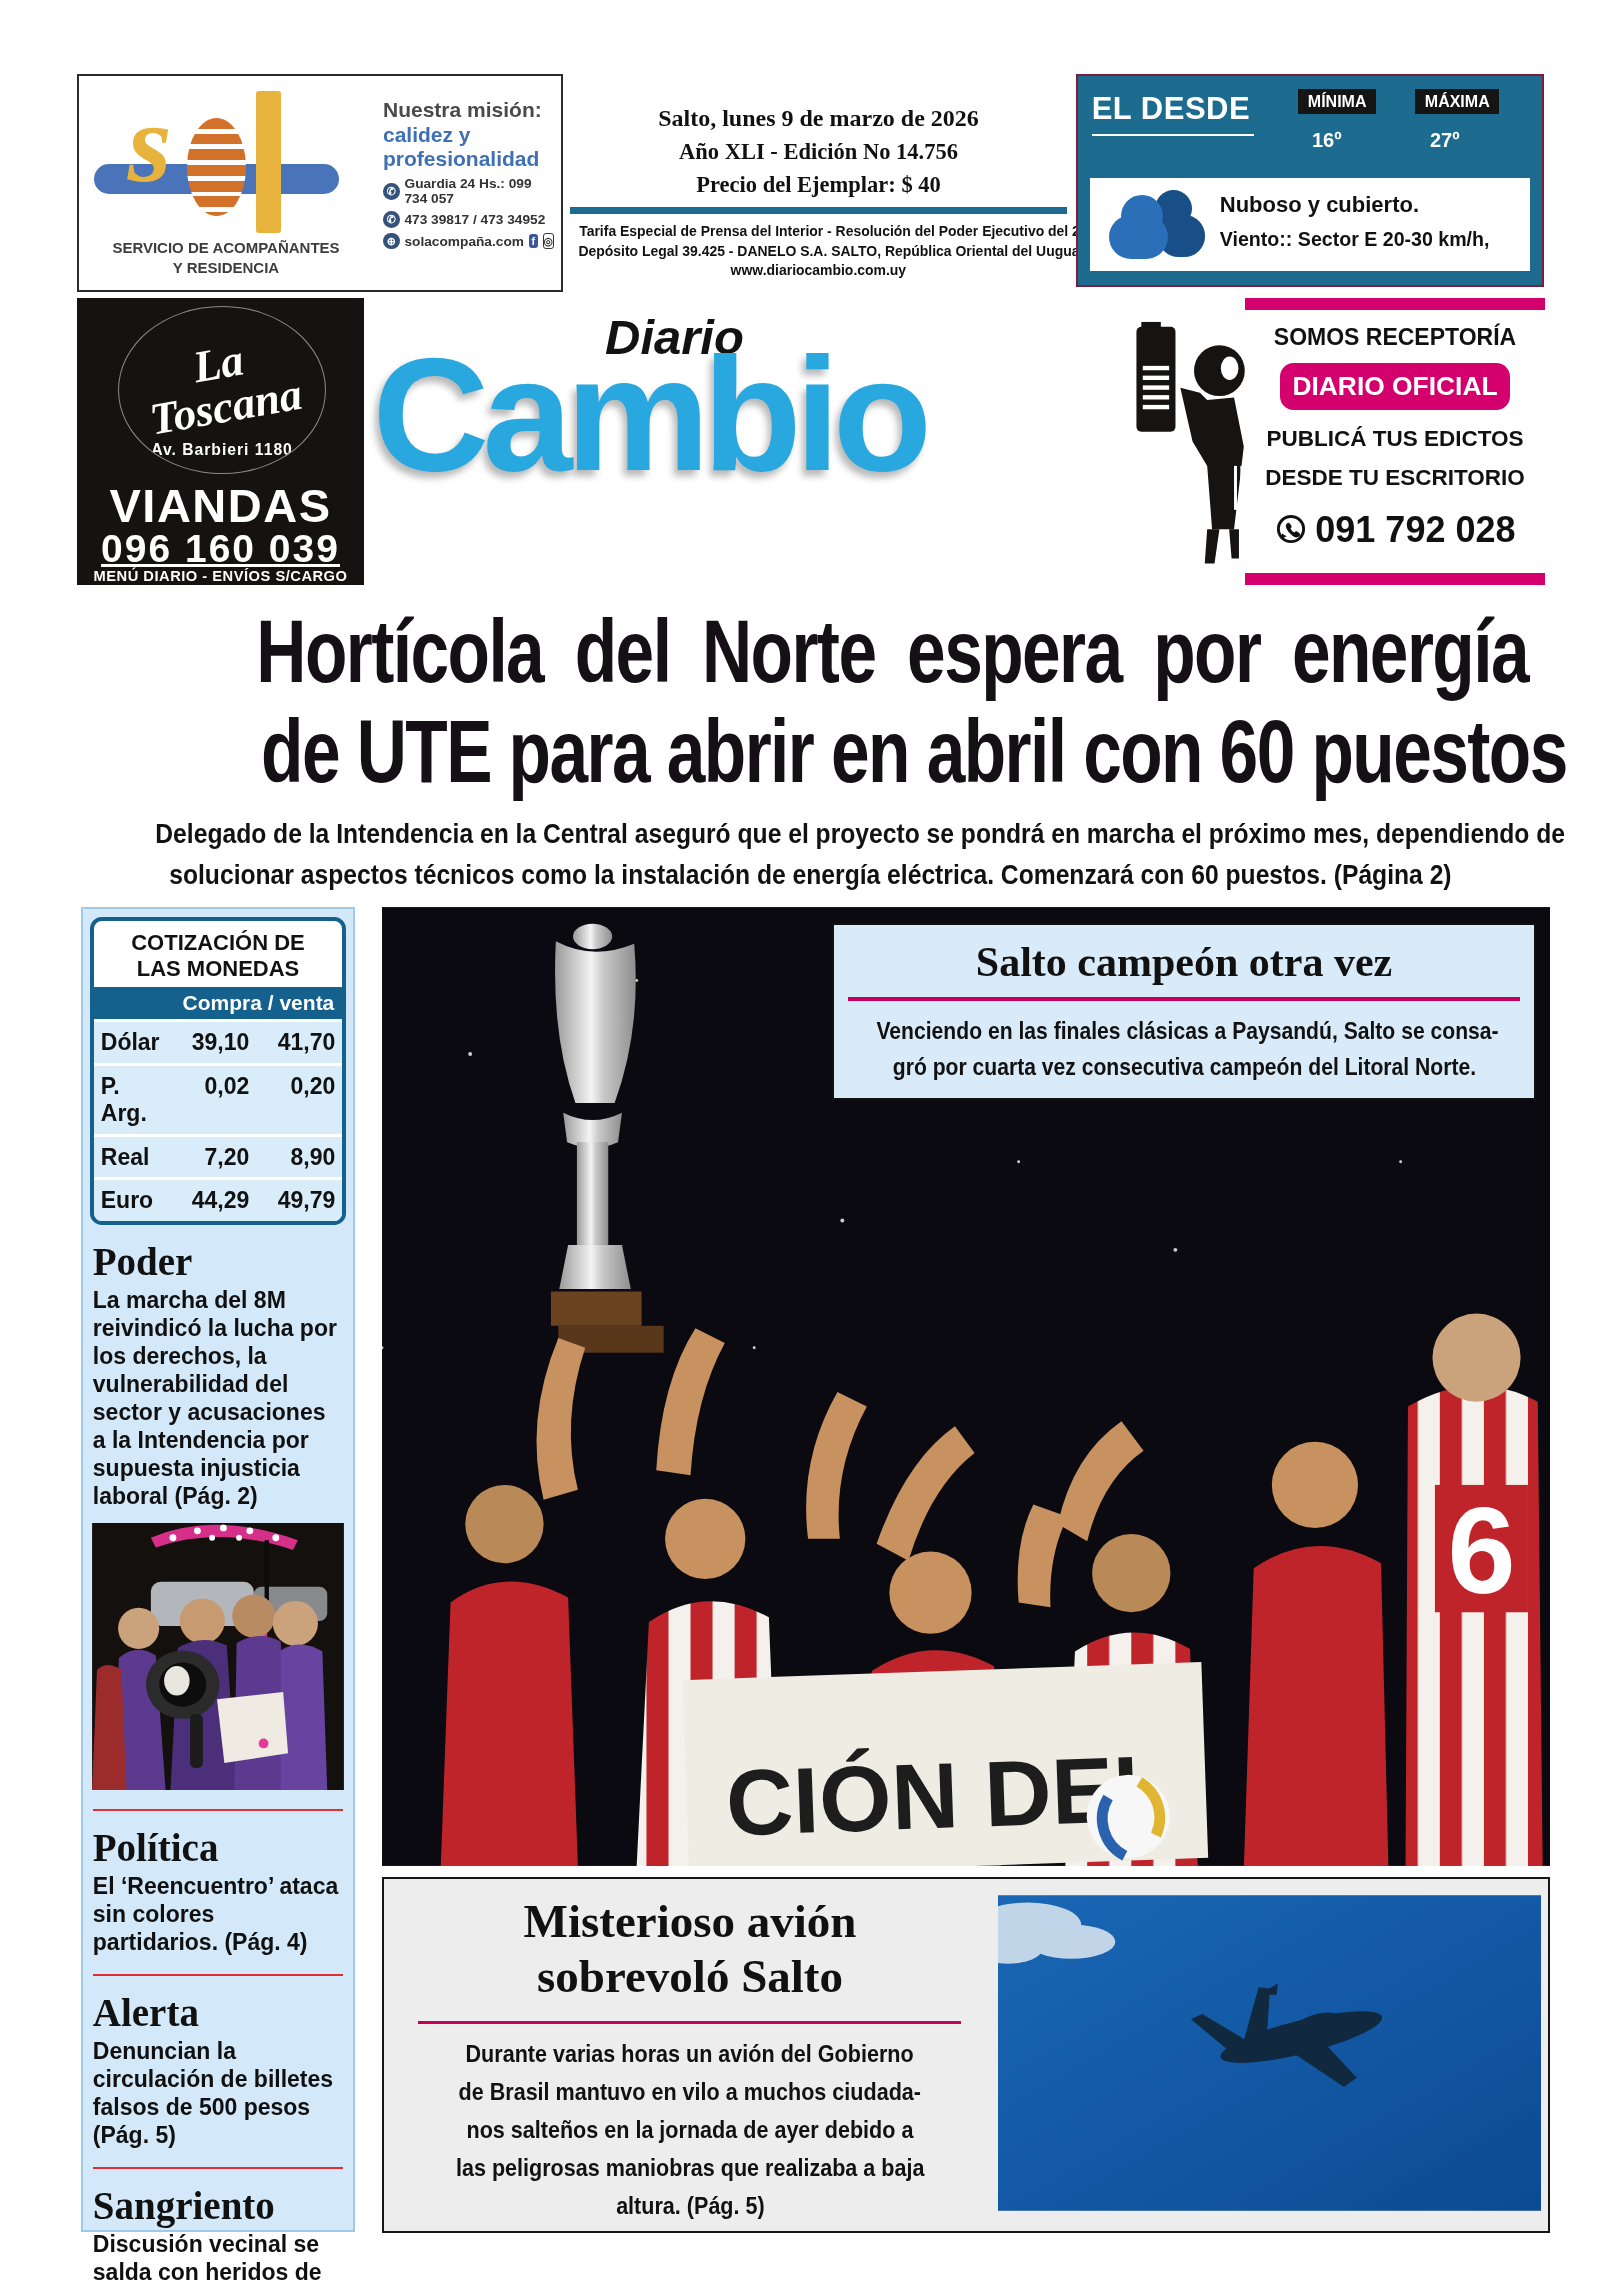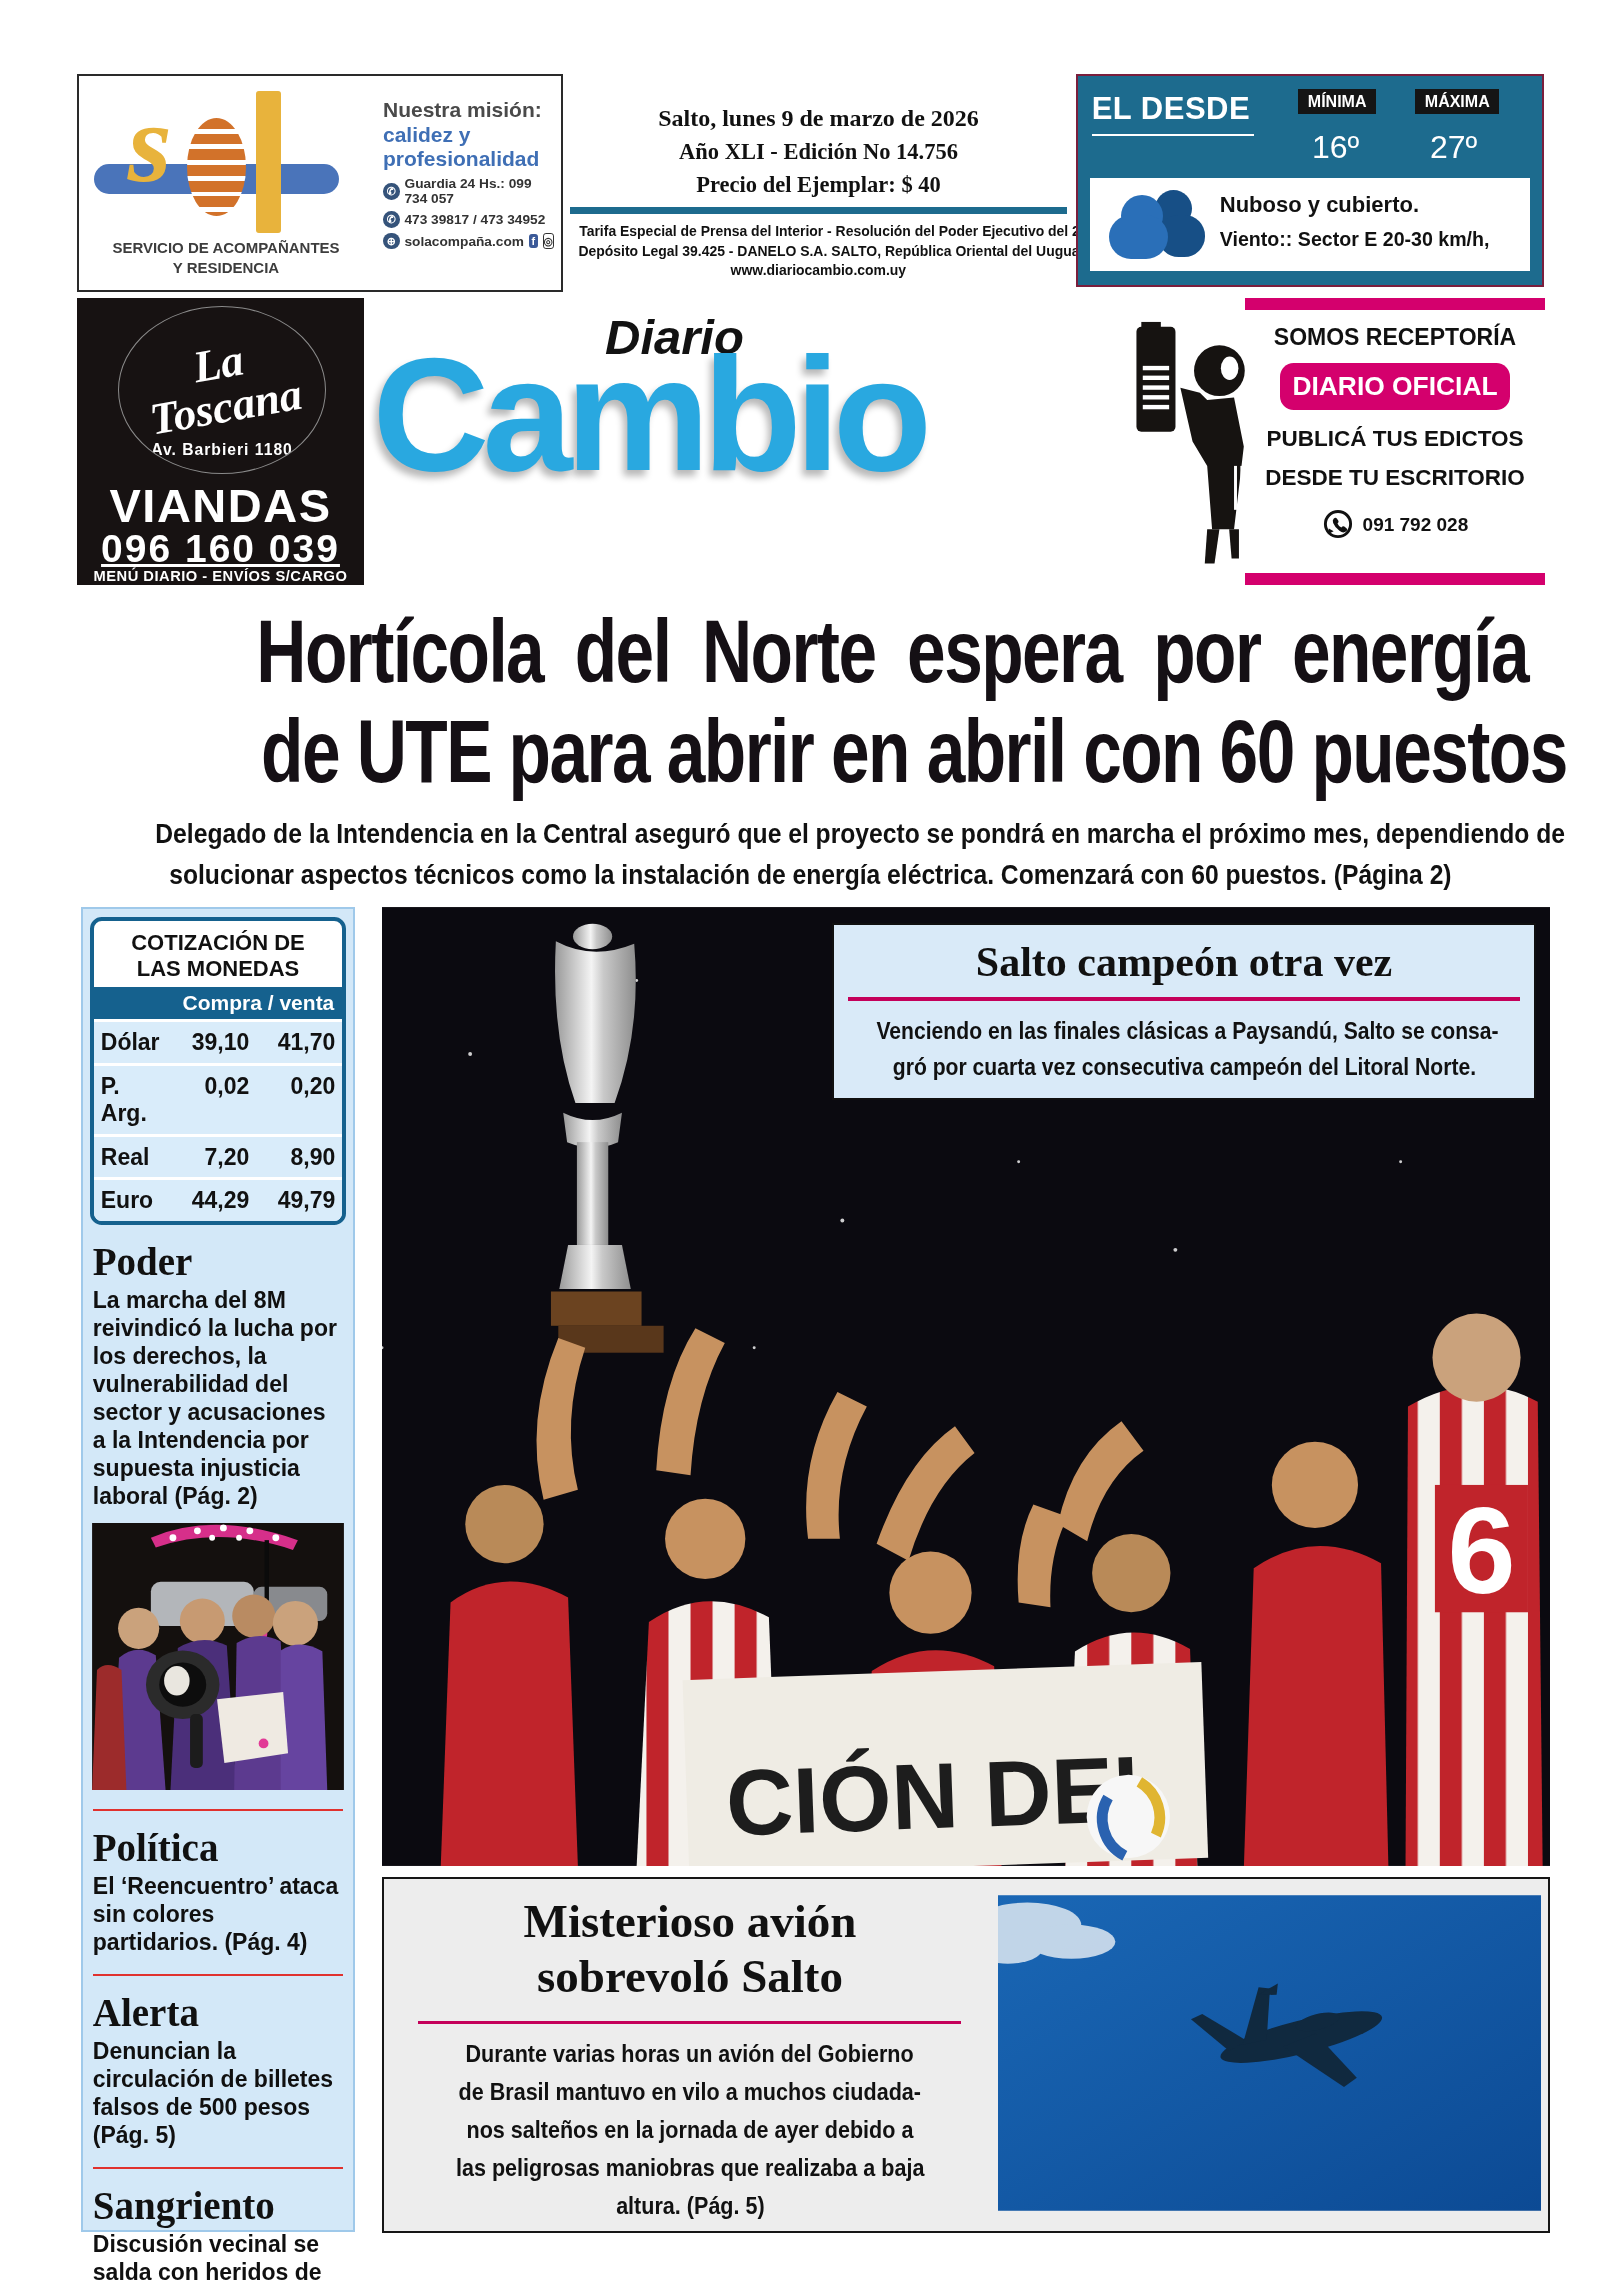--- a/index.html
+++ b/index.html
@@ -36,21 +36,21 @@
   .d-price{font-family:"Liberation Serif",serif;font-weight:bold;font-size:22.5px;margin-top:6.9px;}
   .d-bar{height:7.3px;background:#1d6b8e;margin:8.8px 4.9px 7.8px;}
   .d-small{font-weight:bold;font-size:14.7px;line-height:19.6px;}
 
   .weather-box{left:1076px;top:74px;width:464px;height:209px;background:#1d6b8e;border:2.4px solid #7b1e3c;}
   .w-title{left:13.7px;top:14.7px;color:#fff;font-weight:bold;font-size:31px;letter-spacing:0.5px;}
   .w-underline{left:13.7px;top:58px;width:162px;height:2.4px;background:#fff;}
   .w-lbl{position:absolute;top:12.7px;background:#151515;color:#fff;font-weight:bold;font-size:16px;padding:3.9px 9.8px;}
   .w-min-l{left:220px;}
   .w-max-l{left:337px;}
-  .w-val{position:absolute;top:53px;color:#fff;font-weight:normal;font-size:32px;}
+  .w-val{position:absolute;top:53px;color:#fff;font-weight:bold;font-size:20px;}
   .w-min-v{left:234px;}
   .w-max-v{left:352px;}
   .w-inner{left:11.8px;top:102px;width:440px;height:93px;background:#fff;}
   .cloud{position:absolute;left:14.7px;top:9.8px;width:103px;height:73px;}
   .c1{position:absolute;left:4.9px;top:27px;width:59px;height:44px;background:#2a6fb8;border-radius:22px;}
   .c2{position:absolute;left:17px;top:7.3px;width:42px;height:42px;background:#2a6fb8;border-radius:50%;}
   .c3{position:absolute;left:51px;top:2.4px;width:37px;height:37px;background:#174f86;border-radius:50%;}
   .c4{position:absolute;left:54px;top:27px;width:47px;height:42px;background:#174f86;border-radius:20.6px;}
   .w-fc{position:absolute;left:130px;top:13.7px;font-weight:bold;font-size:22px;color:#111;}
   .w-wind{position:absolute;left:130px;top:50px;font-weight:bold;font-size:19.6px;color:#111;}
@@ -73,21 +73,21 @@
 
   .recep{left:1245px;top:298px;width:300px;height:287px;text-align:center;}
   .r-bar{position:absolute;left:0;width:100%;height:11.8px;background:#d4006d;}
   .r-top{top:0;}
   .r-bot{bottom:0;}
   .r-l1{margin-top:25.5px;font-weight:bold;font-size:23px;}
   .r-badge{display:inline-block;margin-top:12.7px;background:#d4006d;color:#fff;font-weight:bold;font-size:26.4px;
            padding:7.8px 12.7px;border-radius:13.7px;}
   .r-l2{margin-top:16.6px;font-weight:bold;font-size:22.5px;}
   .r-l3{margin-top:12.7px;font-weight:bold;font-size:22.5px;}
-  .r-phone{margin-top:17.6px;display:flex;align-items:center;justify-content:center;gap:8.8px;font-weight:bold;font-size:19px;}
+  .r-phone{margin-top:17.6px;display:flex;align-items:center;justify-content:center;gap:8.8px;font-weight:bold;font-size:36px;}
 
   
   .headline{left:77px;top:601px;width:1466px;text-align:center;}
   .hl{font-weight:bold;font-size:89px;line-height:100px;letter-spacing:-2px;color:#151015;}
   .hl .cond{transform:scaleX(0.78);}
   .hl1 .cond{word-spacing:0.20em;}
   .deck{left:77px;top:813px;width:1466px;text-align:center;font-weight:bold;font-size:27.4px;line-height:41px;}
 
   
   .sidebar{left:81px;top:907px;width:274px;height:1325px;background:#d3e8f8;border:2.4px solid #9fc9ea;box-sizing:border-box;}

